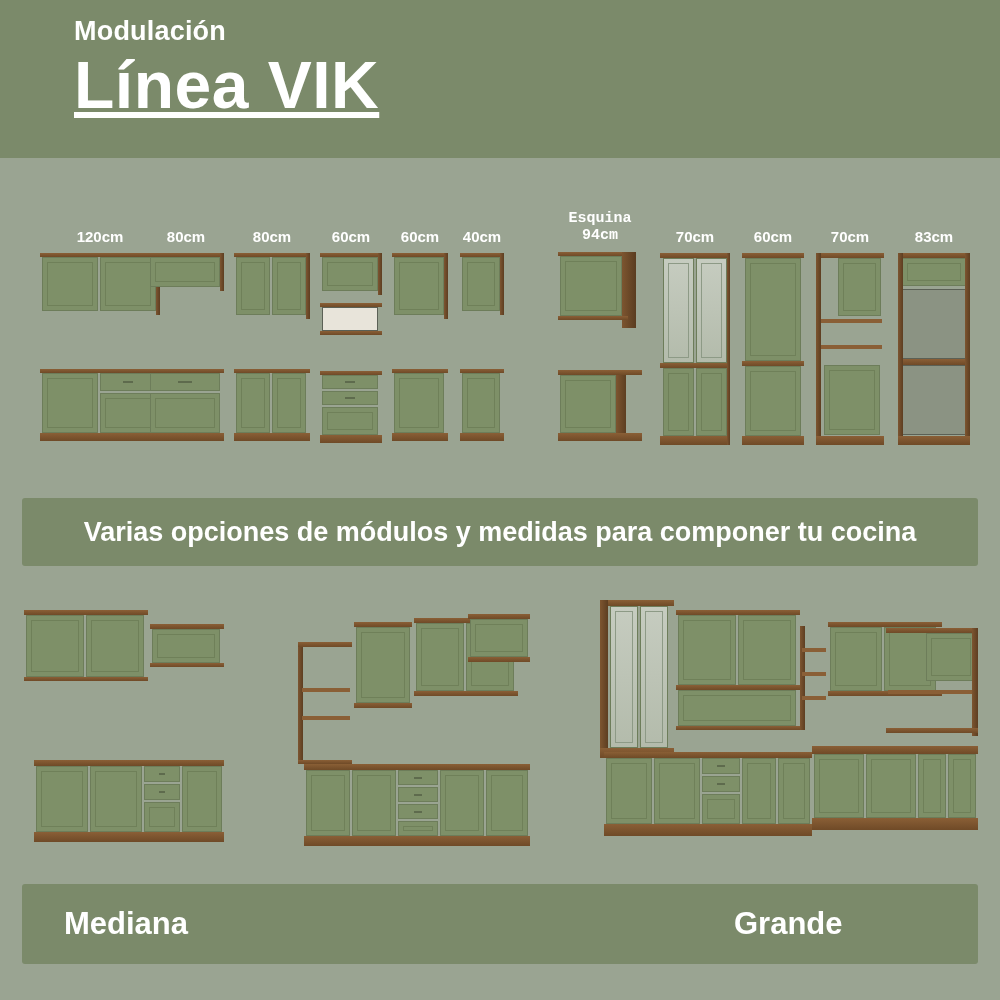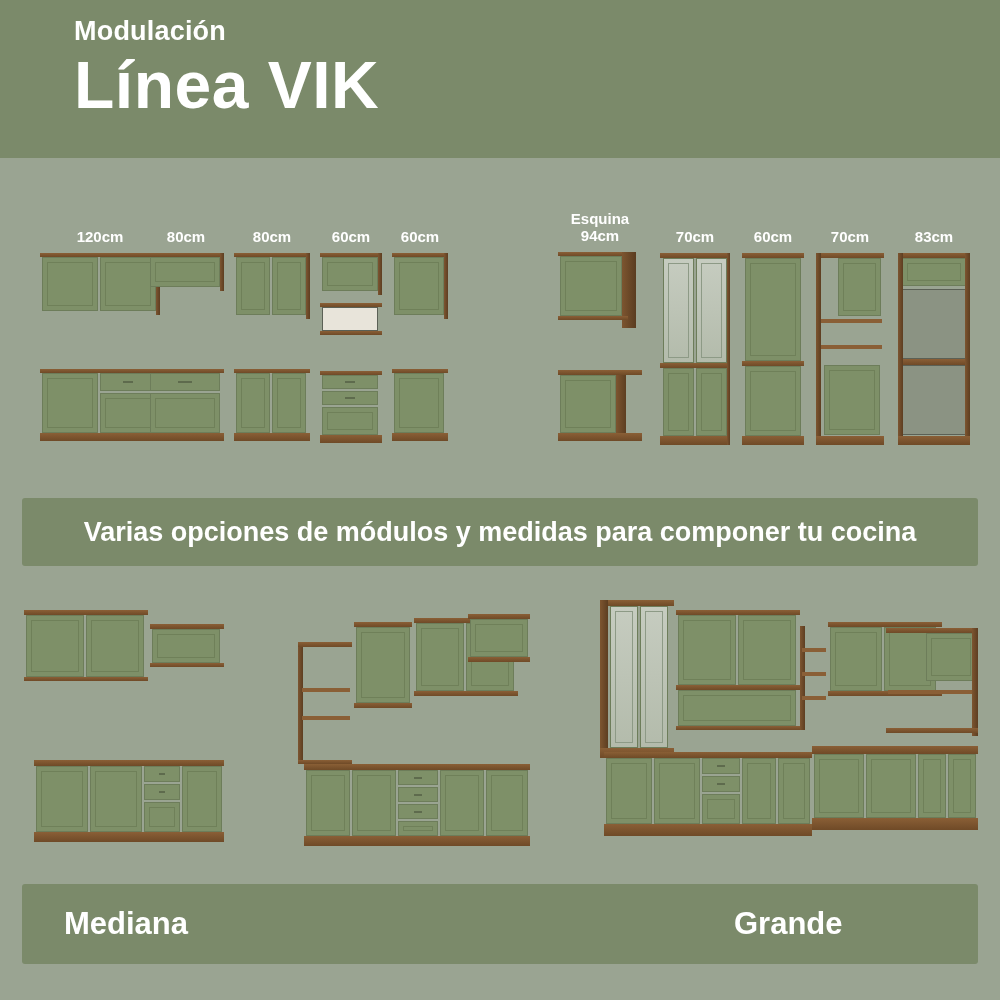--- a/index.html
+++ b/index.html
@@ -17,21 +17,21 @@
     width:1000px; height:158px;
     background:#7b8a6a;
     padding:14px 0 0 74px;
     color:#ffffff;
   }
   #header .kicker {
     font-size:27px; font-weight:bold; letter-spacing:0.2px;
     line-height:34px;
   }
   #header .title {
-    font-size:66px; font-weight:bold; line-height:74px; letter-spacing:0.5px;
+    font-size:66px; font-weight:bold; line-height:74px; letter-spacing:0.5px;text-decoration:underline;
   }
 
   
   #modules {
     position:absolute; left:0; top:158px; width:1000px; height:320px;
   }
   .mod-col { position:absolute; }
   .mod-label {
     color:#ffffff; font-size:15px; font-weight:bold; text-align:center;
     line-height:17px; width:100%;
@@ -179,23 +179,36 @@
       <div class="door" style="position:absolute;left:2px;top:4px;width:50px;height:58px;"></div>
       <div class="wood-l" style="position:absolute;left:52px;top:0;width:4px;height:66px;"></div>
     </div>
     <div class="cab" style="margin-top:52px; width:56px; height:68px;">
       <div class="wood" style="position:absolute;left:0;top:0;width:56px;height:4px;"></div>
       <div class="door" style="position:absolute;left:2px;top:4px;width:50px;height:60px;"></div>
       <div class="wood" style="position:absolute;left:0;top:64px;width:56px;height:8px;"></div>
     </div>
   </div>
 
-
-
-  <div class="mod-col" style="left:558px; top:52px; width:84px;">
+  <div class="mod-col" style="left:460px; top:70px; width:44px;">
+    <div class="mod-label">40cm</div>
+    <div class="cab" style="margin-top:8px; width:44px; height:60px;">
+      <div class="wood" style="position:absolute;left:0;top:0;width:44px;height:4px;"></div>
+      <div class="door" style="position:absolute;left:2px;top:4px;width:38px;height:54px;"></div>
+      <div class="wood-l" style="position:absolute;left:40px;top:0;width:4px;height:62px;"></div>
+    </div>
+    <div class="cab" style="margin-top:56px; width:44px; height:68px;">
+      <div class="wood" style="position:absolute;left:0;top:0;width:44px;height:4px;"></div>
+      <div class="door" style="position:absolute;left:2px;top:4px;width:38px;height:60px;"></div>
+      <div class="wood" style="position:absolute;left:0;top:64px;width:44px;height:8px;"></div>
+    </div>
+  </div>
+
+
+  <div class="mod-col" style="left:558px; top:52px; width:84px;font-family:Liberation Mono, monospace;">
     <div class="mod-label">Esquina</div>
     <div class="mod-label">94cm</div>
     <div class="cab" style="margin-top:8px; width:84px; height:76px;">
       <div class="wood" style="position:absolute;left:0;top:0;width:70px;height:4px;"></div>
       <div class="door" style="position:absolute;left:2px;top:4px;width:62px;height:60px;"></div>
       <div class="wood-l" style="position:absolute;left:64px;top:0;width:14px;height:76px;background:linear-gradient(90deg,#7d5530,#5a3c20);"></div>
       <div class="wood" style="position:absolute;left:0;top:64px;width:70px;height:4px;"></div>
     </div>
     <div class="cab" style="margin-top:42px; width:84px; height:72px;">
       <div class="wood" style="position:absolute;left:0;top:0;width:84px;height:5px;"></div>

